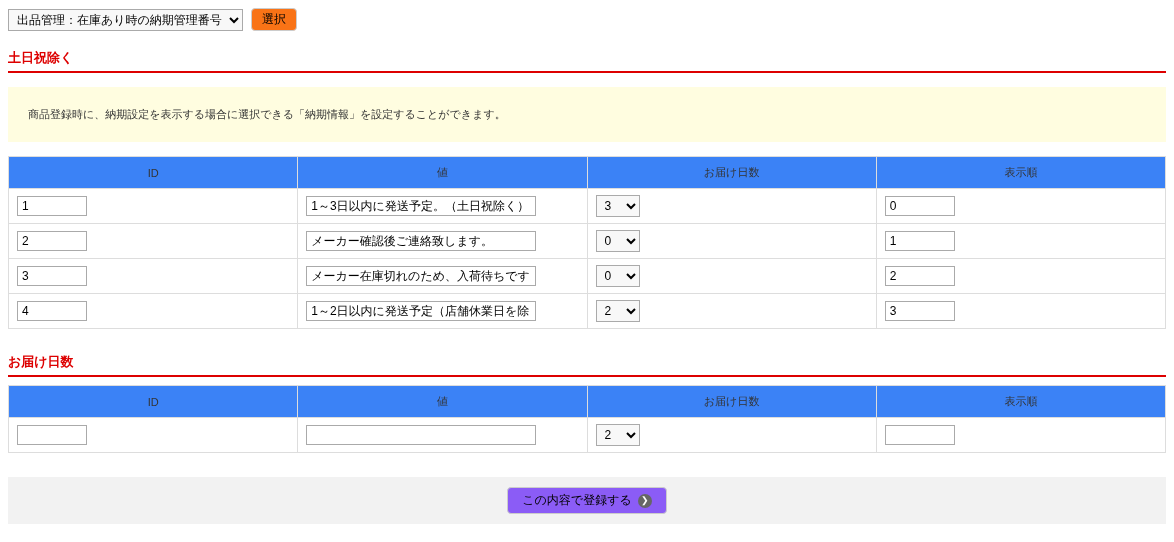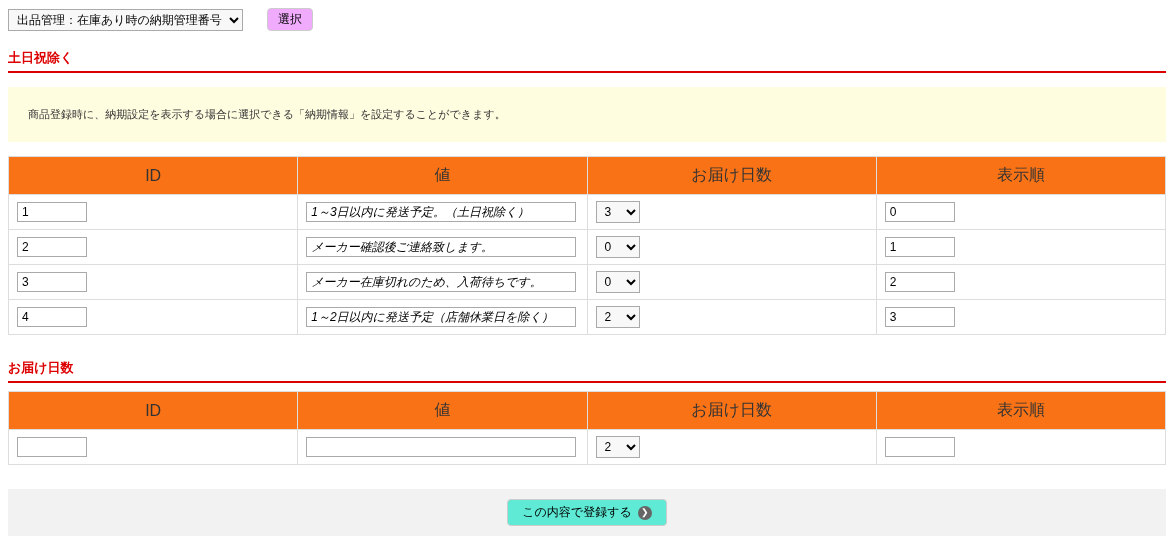--- a/index.html
+++ b/index.html
@@ -1,33 +1,33 @@
 <!DOCTYPE html>
 <html><head>
   <meta charset="utf-8">
   <style>
     * { box-sizing: border-box; margin: 0; padding: 0; }
     body { font-family: "Hiragino Kaku Gothic Pro", Meiryo, sans-serif; font-size: 12px; color: #333; padding: 8px; background: #fff; }
-    .top-controls { display: flex; gap: 24px; align-items: center; margin-bottom: 18px; }
+    .top-controls { display: flex; gap: 8px; align-items: center; margin-bottom: 18px; }
     select { font-size: 12px; padding: 2px 4px; border: 1px solid #aaa; background: #f8f8f8; height: 22px; }
-    .select-btn { font-size: 12px; padding: 2px 10px; border: 1px solid #ccc; border-radius: 4px; background: #f0abfc; cursor: pointer; }
+    .select-btn { font-size: 12px; padding: 2px 10px; border: 1px solid #ccc; border-radius: 4px; background: #f97316; cursor: pointer; }
     .section-title { color: #d00; font-size: 13px; font-weight: bold; padding-bottom: 4px; border-bottom: 2px solid #d00; margin-bottom: 0; }
     .info-box { background: #fffde0; padding: 20px; margin-top: 14px; margin-bottom: 14px; font-size: 11px; color: #333; }
     table { width: 100%; border-collapse: collapse; }
-    th { background: #f97316; border: 1px solid #ddd; padding: 8px; font-weight: normal; text-align: center; font-size: 16px; }
+    th { background: #3b82f6; border: 1px solid #ddd; padding: 8px; font-weight: normal; text-align: center; font-size: 11px; }
     td { border: 1px solid #ddd; padding: 6px 8px; font-size: 12px; }
     td input[type="text"] { border: 1px solid #aaa; padding: 2px 4px; font-size: 12px; height: 20px; }
     .col-id input { width: 70px; }
-    .col-value input { width: 270px; font-style: italic; }
+    .col-value input { width: 230px; }
     .col-order { }
     .col-order input { width: 70px; }
     .col-days select { width: 44px; }
     .section-title.second { margin-top: 24px; }
     .submit-bar { background: #f2f2f2; padding: 10px; text-align: center; margin-top: 24px; }
-    .submit-btn { display: inline-flex; align-items: center; gap: 6px; font-size: 12px; padding: 4px 14px; border: 1px solid #ccc; border-radius: 4px; background: #5eead4; cursor: pointer; }
+    .submit-btn { display: inline-flex; align-items: center; gap: 6px; font-size: 12px; padding: 4px 14px; border: 1px solid #ccc; border-radius: 4px; background: #8b5cf6; cursor: pointer; }
     .submit-btn .chevron { display: inline-flex; align-items: center; justify-content: center; width: 14px; height: 14px; border-radius: 50%; background: #666; color: #fff; font-size: 9px; line-height: 1; }
   </style>
 </head>
 <body>
 
 <div class="top-controls">
   <select>
     <option>出品管理：在庫あり時の納期管理番号</option>
   </select>
   <button class="select-btn">選択</button>

